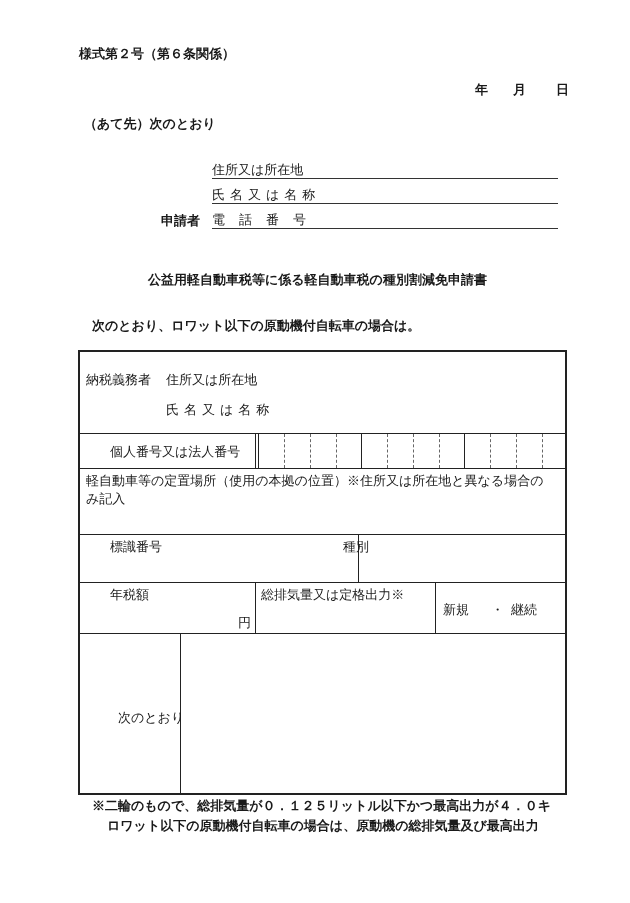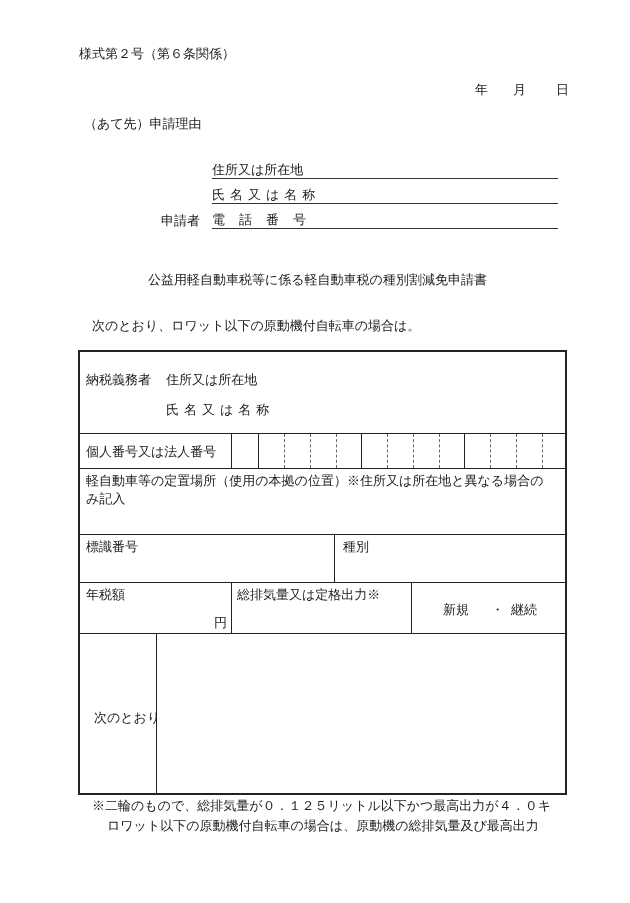--- a/index.html
+++ b/index.html
@@ -1,20 +1,20 @@
 <!DOCTYPE html>
 <html><head>
   <meta charset="utf-8">
   <style>
     html, body { margin: 0; padding: 0; }
     body {
       width: 630px; height: 903px; background: #ffffff; position: relative; overflow: hidden;
       font-family: "DejaVu Serif", "Liberation Serif", serif; color: #1a1a1a; font-size: 13px;
     }
-    .abs { position: absolute; white-space: nowrap; line-height: 1; }
+    .abs { position: absolute; white-space: nowrap; line-height: 1; font-weight: bold; }
     .form-number { left: 79px; top: 47px; }
     .date { top: 83px; }
     .date-year { left: 475px; }
     .date-month { left: 513px; }
     .date-day { left: 556px; }
     .addressee { left: 84px; top: 117px; }
     .applicant-label { left: 161px; top: 166px; margin-top: 48px; }
     .app-line { position: absolute; left: 212px; width: 346px; border-bottom: 1px solid #333; height: 16px; }
     .app-line span { position: absolute; left: 0; bottom: 2px; white-space: nowrap; line-height: 1; }
     .app-line-1 { top: 162px; }
@@ -24,21 +24,21 @@
     .spaced-wide { letter-spacing: 14px; }
     .doc-title { left: 148px; top: 273px; }
     .intro { left: 92px; top: 319px; }
 
     .form-table {
       position: absolute; left: 78px; top: 350px; width: 489px; height: 445px;
       border: 2px solid #222; box-sizing: border-box;
     }
     .row { position: absolute; left: 0; right: 0; border-bottom: 1px solid #222; box-sizing: border-box; }
     .cell { position: absolute; top: 0; bottom: 0; box-sizing: border-box; }
-    .vline { border-right: 1px solid #222; }
+    .vline { border-right: 1px solid #222; margin-left: 24px; }
     .txt { position: absolute; white-space: nowrap; line-height: 1; }
 
     .r-taxpayer { top: 0; height: 82px; padding-left: 39px; }
     .r-number { top: 82px; height: 35px; }
     .r-place { top: 117px; height: 66px; }
     .r-plate { top: 183px; height: 48px; }
     .r-tax { top: 231px; height: 51px; }
     .r-reason { top: 282px; height: 159px; border-bottom: none; }
 
     .num-box { position: absolute; top: 0; bottom: 0; box-sizing: border-box; }
@@ -50,21 +50,21 @@
   </style>
 </head>
 <body>
 
 <div class="abs form-number">様式第２号（第６条関係）</div>
 
 <div class="abs date date-year">年</div>
 <div class="abs date date-month">月</div>
 <div class="abs date date-day">日</div>
 
-<div class="abs addressee">（あて先）申請理由</div>
+<div class="abs addressee">（あて先）次のとおり</div>
 
 <div class="abs applicant-label">申請者</div>
 <div class="app-line app-line-1">
   <span>住所又は所在地</span>
 </div>
 <div class="app-line app-line-2">
   <span class="spaced">氏名又は名称</span>
 </div>
 <div class="app-line app-line-3">
   <span class="spaced-wide">電話番号</span>

